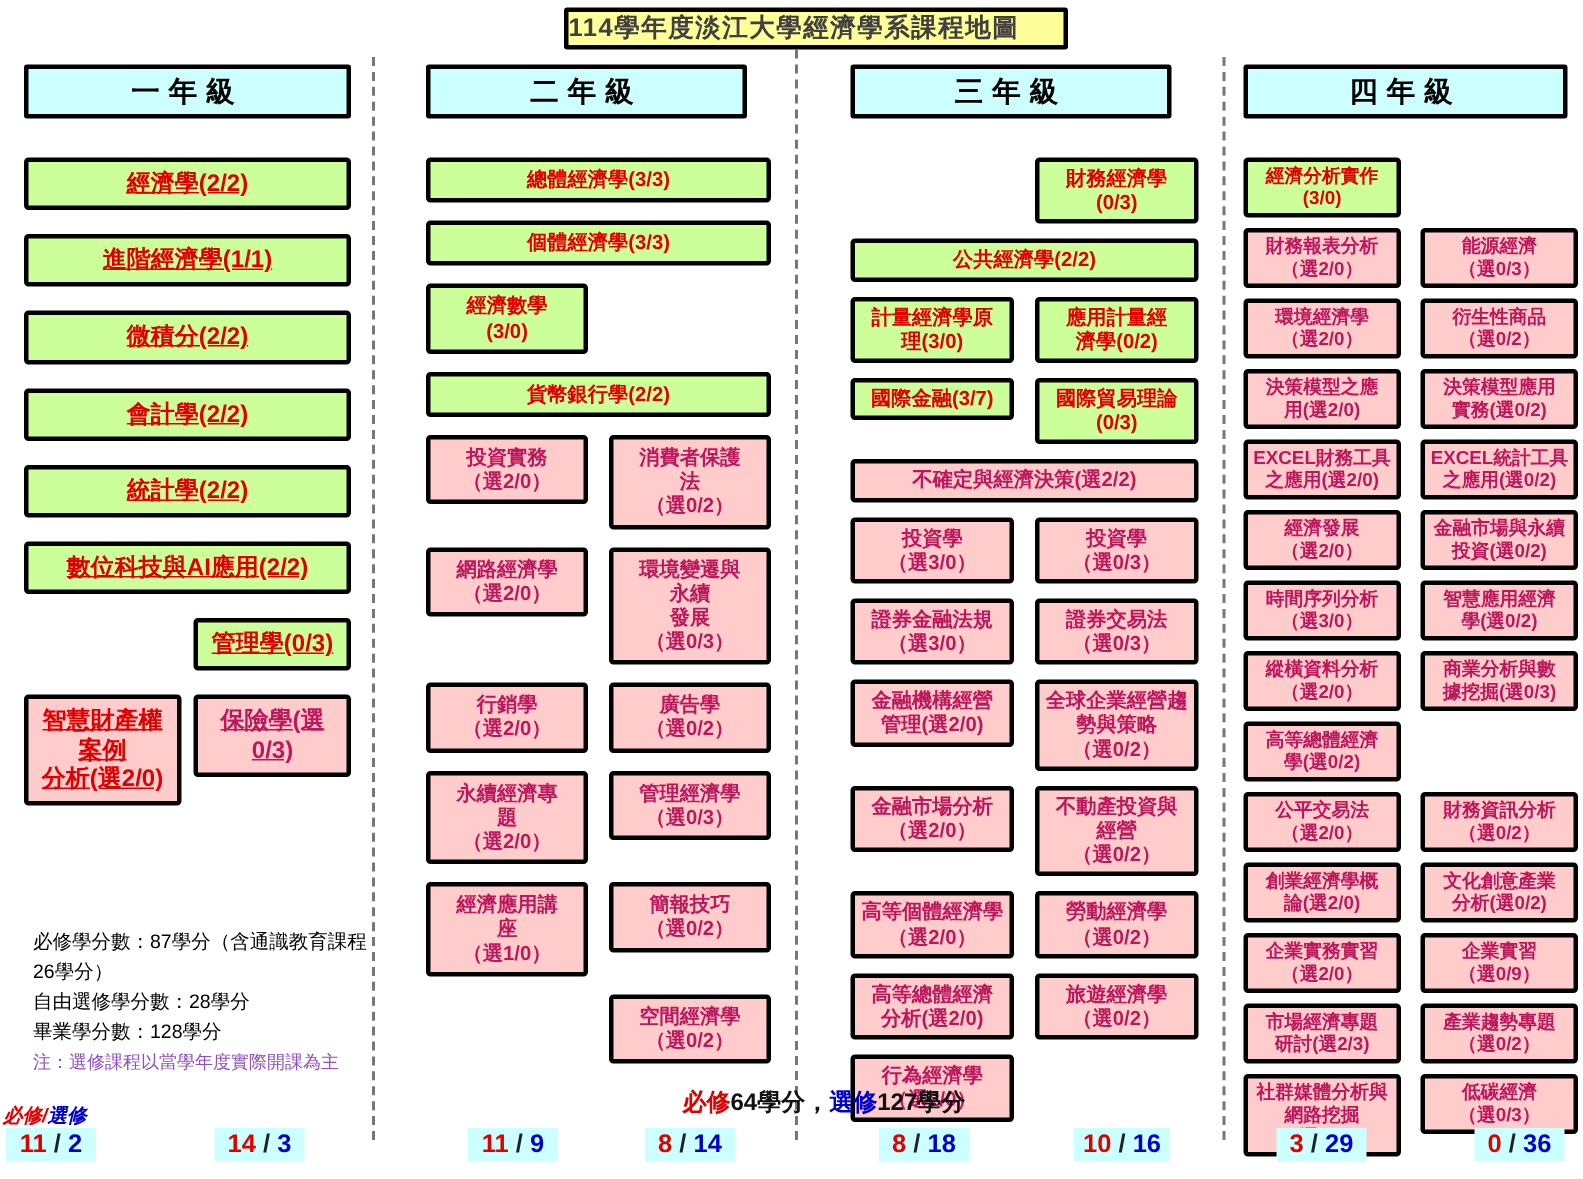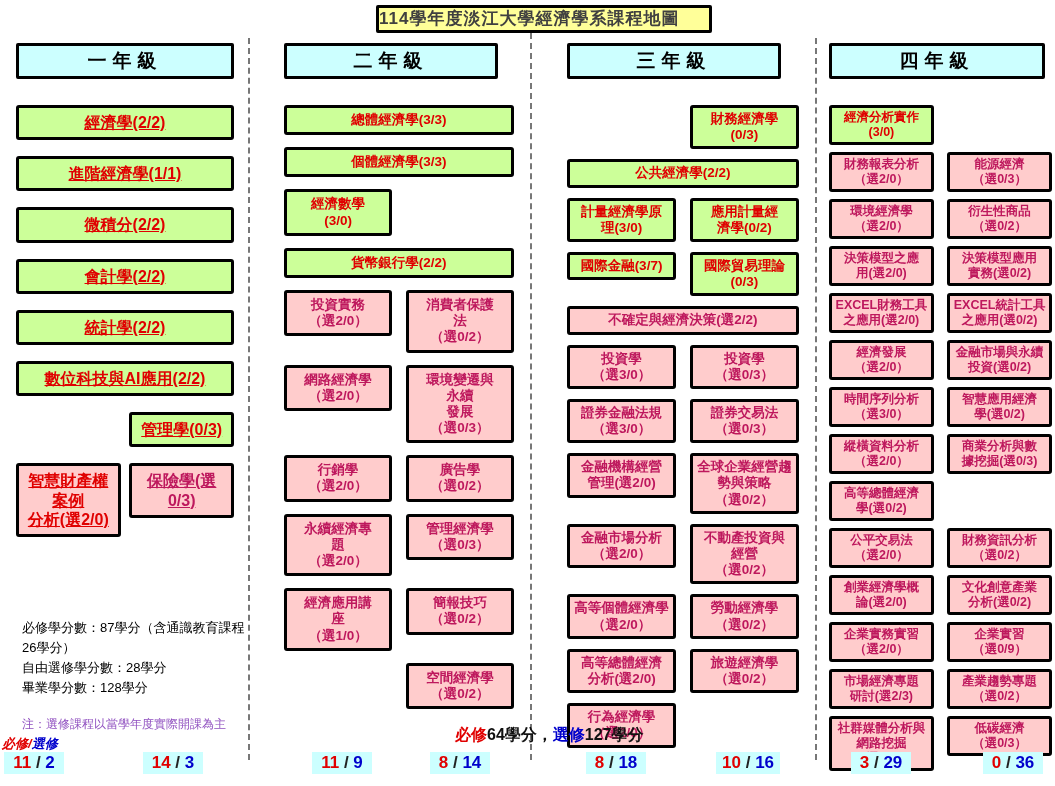--- a/index.html
+++ b/index.html
@@ -43,21 +43,21 @@
   .span-full{width:100%;}
   .span-left,.span-right{width:47%;}
   .col-1 .box{font-size:16px;padding:5px 2px;text-decoration:underline;}
   .col-2 .box{font-size:13.5px;padding:4px 15px;}
   .col-3 .box{font-size:13.5px;padding:3px 2px;}
   .col-4 .box{font-size:12.5px;padding:2px 2px;}
   .col-1 .span-left,.col-1 .span-right{width:48%;}
   
   .notes{position:absolute;left:22px;top:618px;width:228px;color:#000;
          font-size:13px;line-height:1.55;}
-  .note-purple{margin-top:16px;color:#9050c0;font-size:12px;white-space:nowrap;}
+  .note-purple{margin-top:0;color:#9050c0;font-size:12px;white-space:nowrap;}
   .legend{position:absolute;left:2px;top:735px;font-size:13px;font-weight:bold;
           font-style:italic;}
   .legend .p-red{color:#e00000;}
   .legend .p-blue{color:#0000cc;}
   
   .summary{position:absolute;left:455px;top:725px;font-size:16px;font-weight:bold;color:#111;}
   .summary .p-red{color:#e00000;}
   .summary .p-blue{color:#0000cc;}
   .summary .p-black{color:#111;}
   

